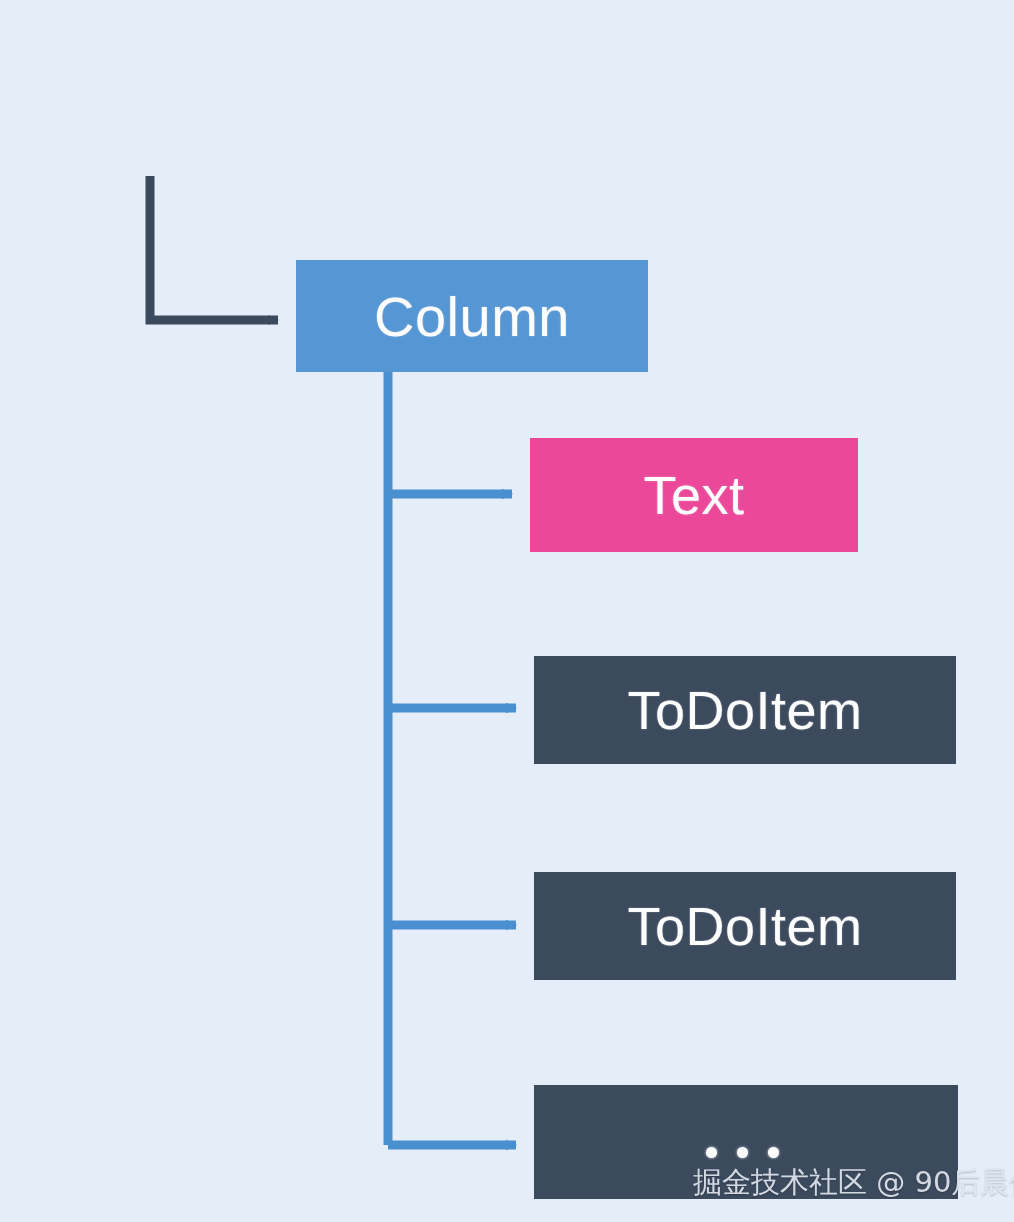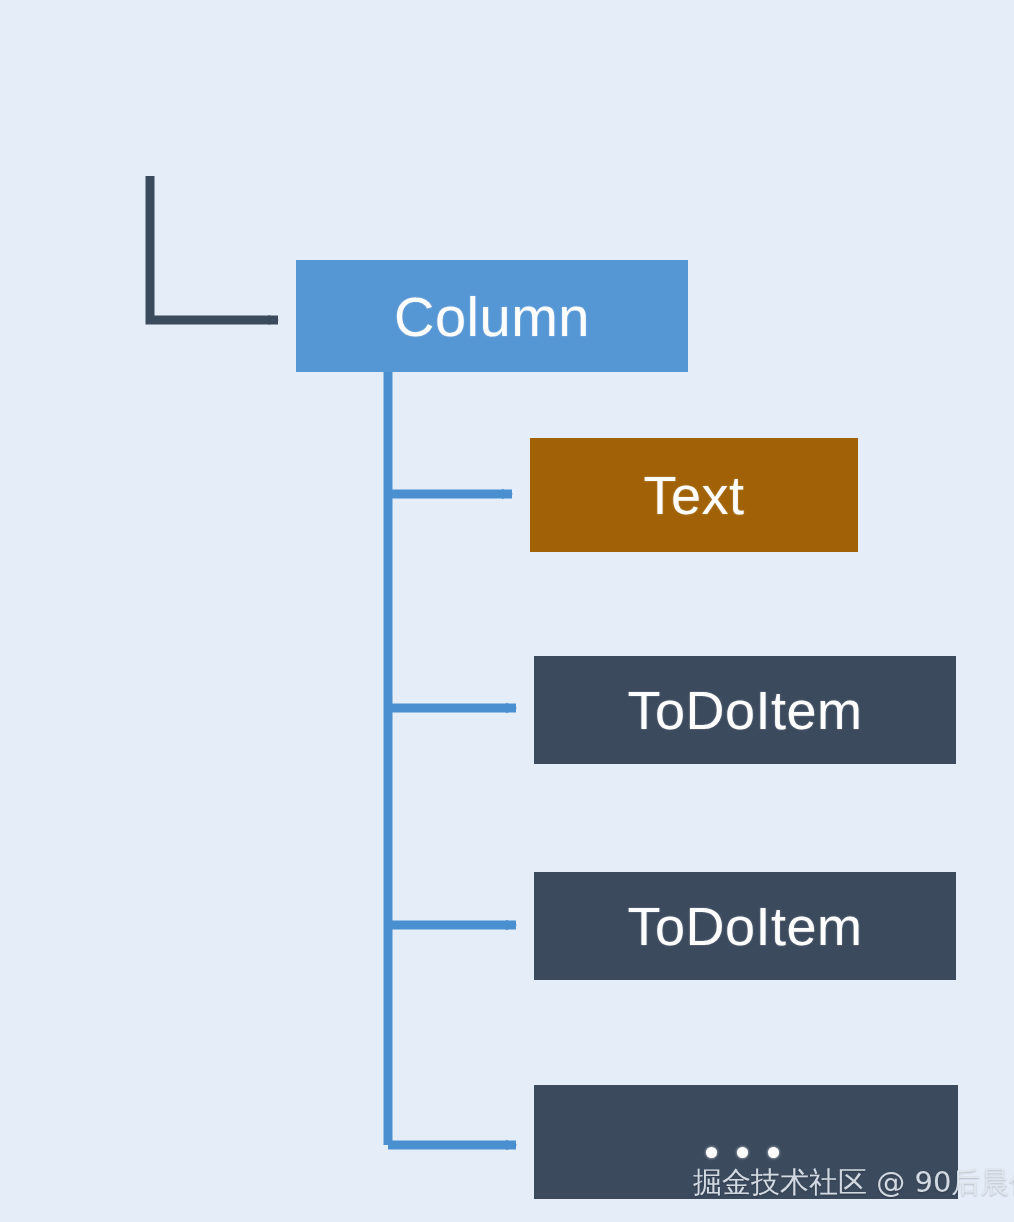--- a/index.html
+++ b/index.html
@@ -32,30 +32,30 @@
     display: flex;
     align-items: center;
     justify-content: center;
     box-sizing: border-box;
     color: #fdfdfd;
     letter-spacing: 0.5px;
     text-shadow: 0 0 2px rgba(255,255,255,0.35);
   }
   .node-dark  { background: #3c4a5e; }
   .node-blue  { background: #5596d4; }
-  .node-green { background: #a16207; }
+  .node-green { background: #ec4899; }
 
   #node-todolist {
     left: 56px;  top: 46px;   width: 384px; height: 130px;
     font-size: 62px;
     justify-content: flex-start;
     padding-left: 48px;
   }
   #node-column {
-    left: 296px; top: 260px;  width: 392px; height: 112px;
+    left: 296px; top: 260px;  width: 352px; height: 112px;
     font-size: 56px;
   }
   #node-text {
     left: 530px; top: 438px;  width: 328px; height: 114px;
     font-size: 54px;
   }
   #node-todoitem-1 {
     left: 534px; top: 656px;  width: 422px; height: 108px;
     font-size: 54px;
   }

